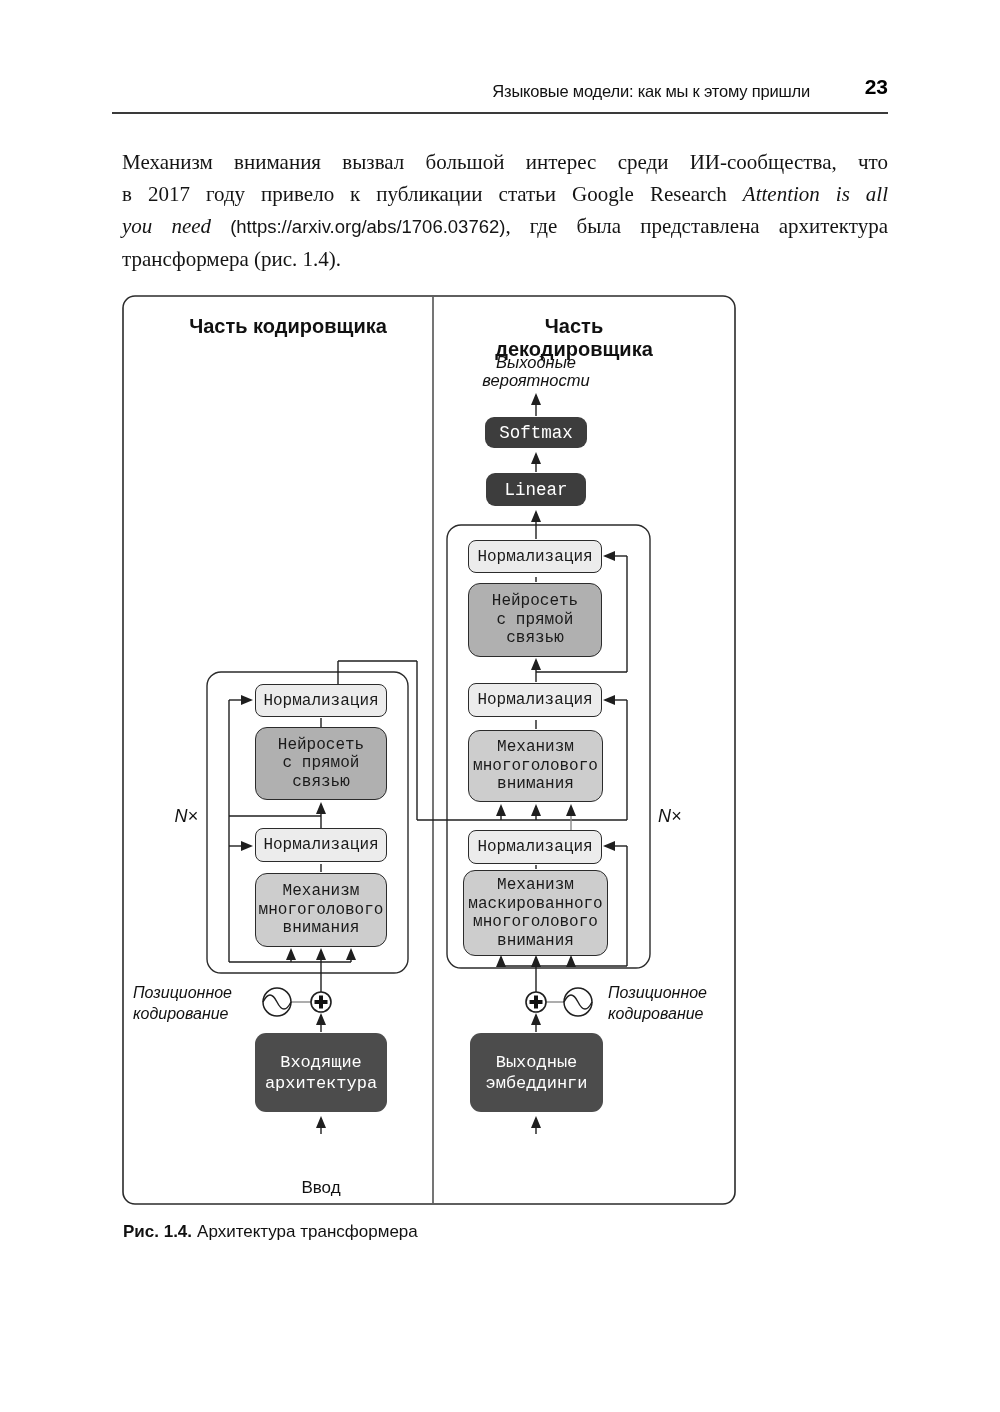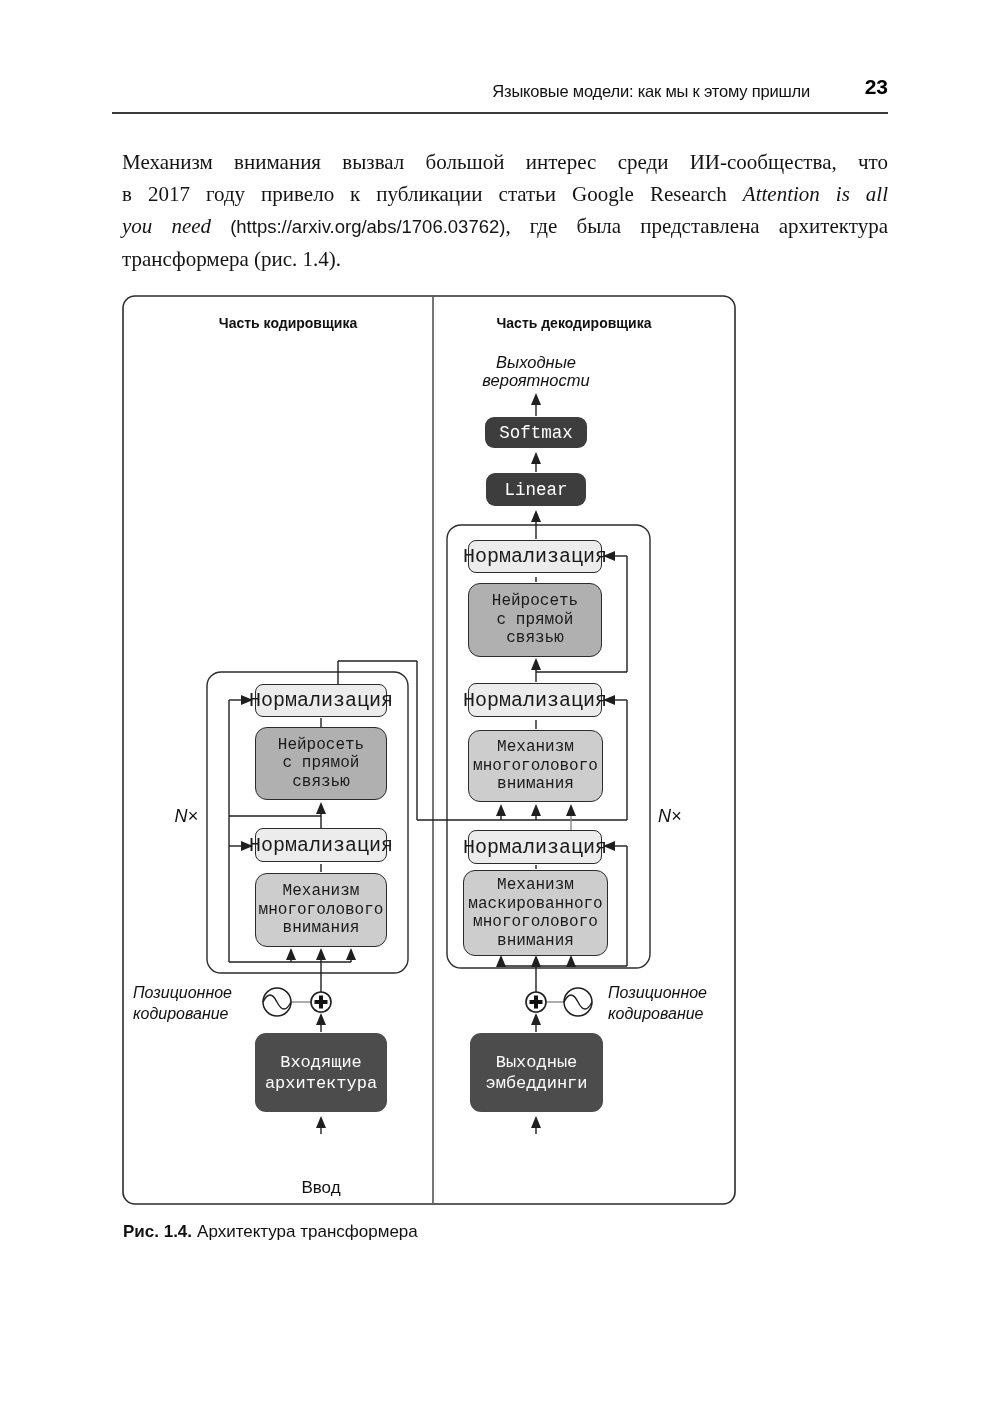--- a/index.html
+++ b/index.html
@@ -21,28 +21,28 @@
     font-family:"Liberation Serif","DejaVu Serif",serif; font-size:21px;
     line-height:32px; color:#141414; }
   .pline { text-align:justify; }
   .pline.just { text-align-last:justify; }
   .it { font-style:italic; }
   .url { font-family:"Liberation Sans",sans-serif; font-size:18.5px; }
 
   
   .bx { position:absolute; display:flex; align-items:center; justify-content:center;
     text-align:center; white-space:pre-line; box-sizing:border-box; color:#1a1a1a;font-family:Liberation Mono, monospace; }
-  .norm { background:var(--norm-box,#ececec); border:1.4px solid #2b2b2b; border-radius:8px; font-size:20px; }
+  .norm { background:var(--norm-box,#ececec); border:1.4px solid #2b2b2b; border-radius:8px; font-size:16px; }
   .attn { background:var(--attention-box,#cdcdcd); border:1.4px solid #2b2b2b; border-radius:12px; font-size:16px; line-height:18.5px; }
   .ffn  { background:var(--ffn-box,#b0b0b0); border:1.4px solid #2b2b2b; border-radius:12px; font-size:16px; line-height:18.5px; }
   .dark { background:var(--dark-box,#3d3d3d); color:#fff; border-radius:9px; font-size:17.5px; }
   .embed{ background:var(--embed-box,#4c4c4c); color:#fff; border-radius:11px; font-size:17px; line-height:21px; }
 
   .lbl { position:absolute; color:#111; white-space:pre-line; }
-  .col-title { font-weight:bold; font-size:14px; text-align:center; }
+  .col-title { font-weight:bold; font-size:20px; text-align:center; }
   .it-lbl { font-style:italic; }
 
   .caption { position:absolute; left:123px; top:1222px; font-size:17px; color:#111; }
   .cap-b { font-weight:bold; margin-right:5px; }
 </style>
 </head>
 <body>
 
 <div id="page">
 

